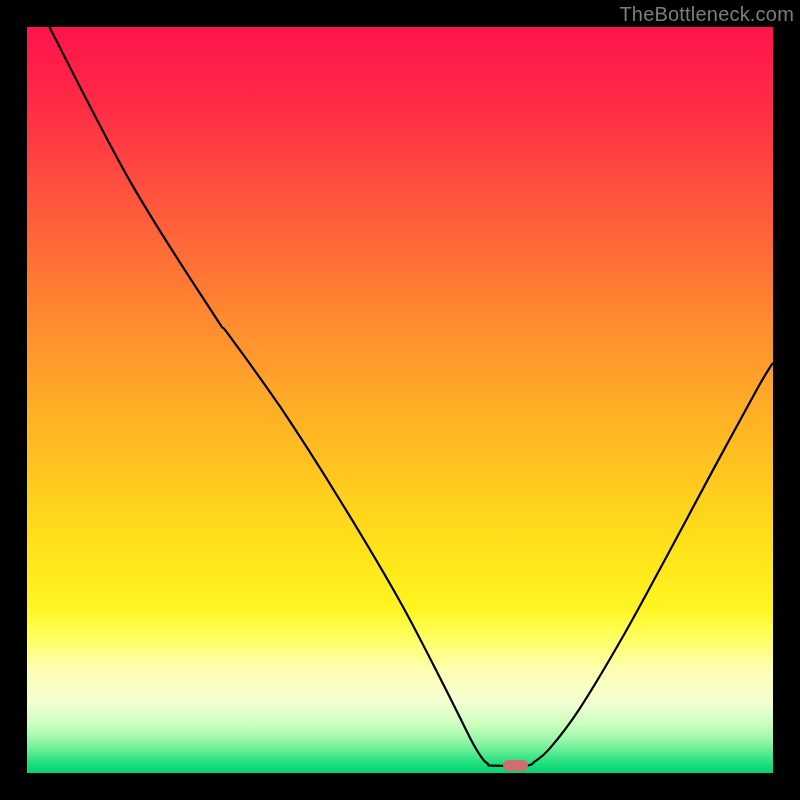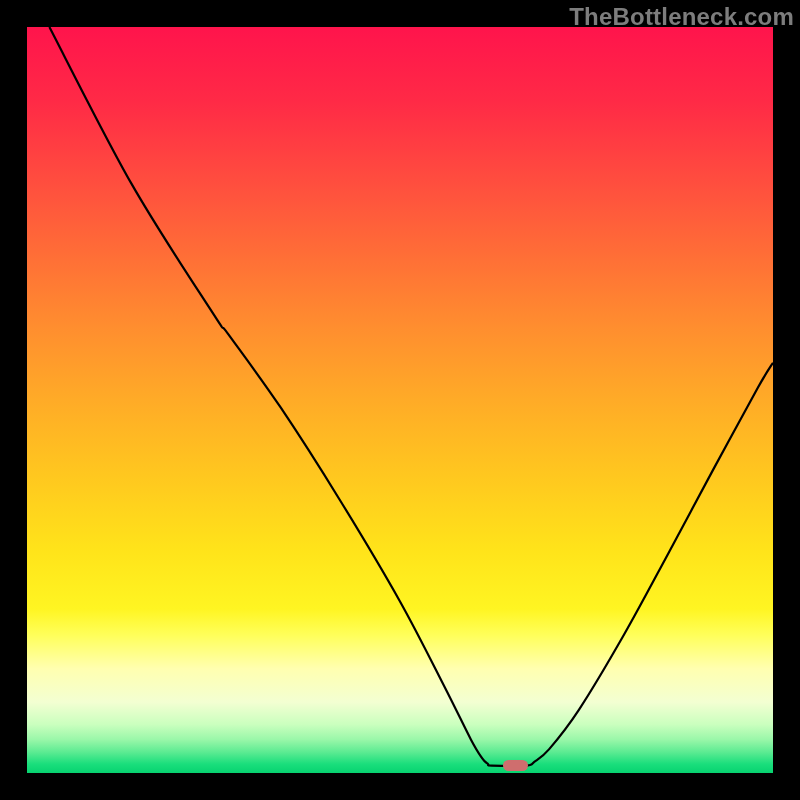--- a/index.html
+++ b/index.html
@@ -10,24 +10,24 @@
     background: #000;
     position: relative;
     overflow: hidden;
     font-family: Arial, Helvetica, sans-serif;
   }
   .watermark {
     position: absolute;
     top: 3px;
     right: 6px;
     color: #7d7d7d;
-    font-size: 24px;
+    font-size: 20px;
     letter-spacing: 0.2px;
     z-index: 5;
-    font-weight: 700;
+    font-weight: 400;
   }
   .frame {
     position: absolute;
     left: 27px;
     top: 27px;
     width: 746px;
     height: 746px;
     background: #000;
   }
   svg {

